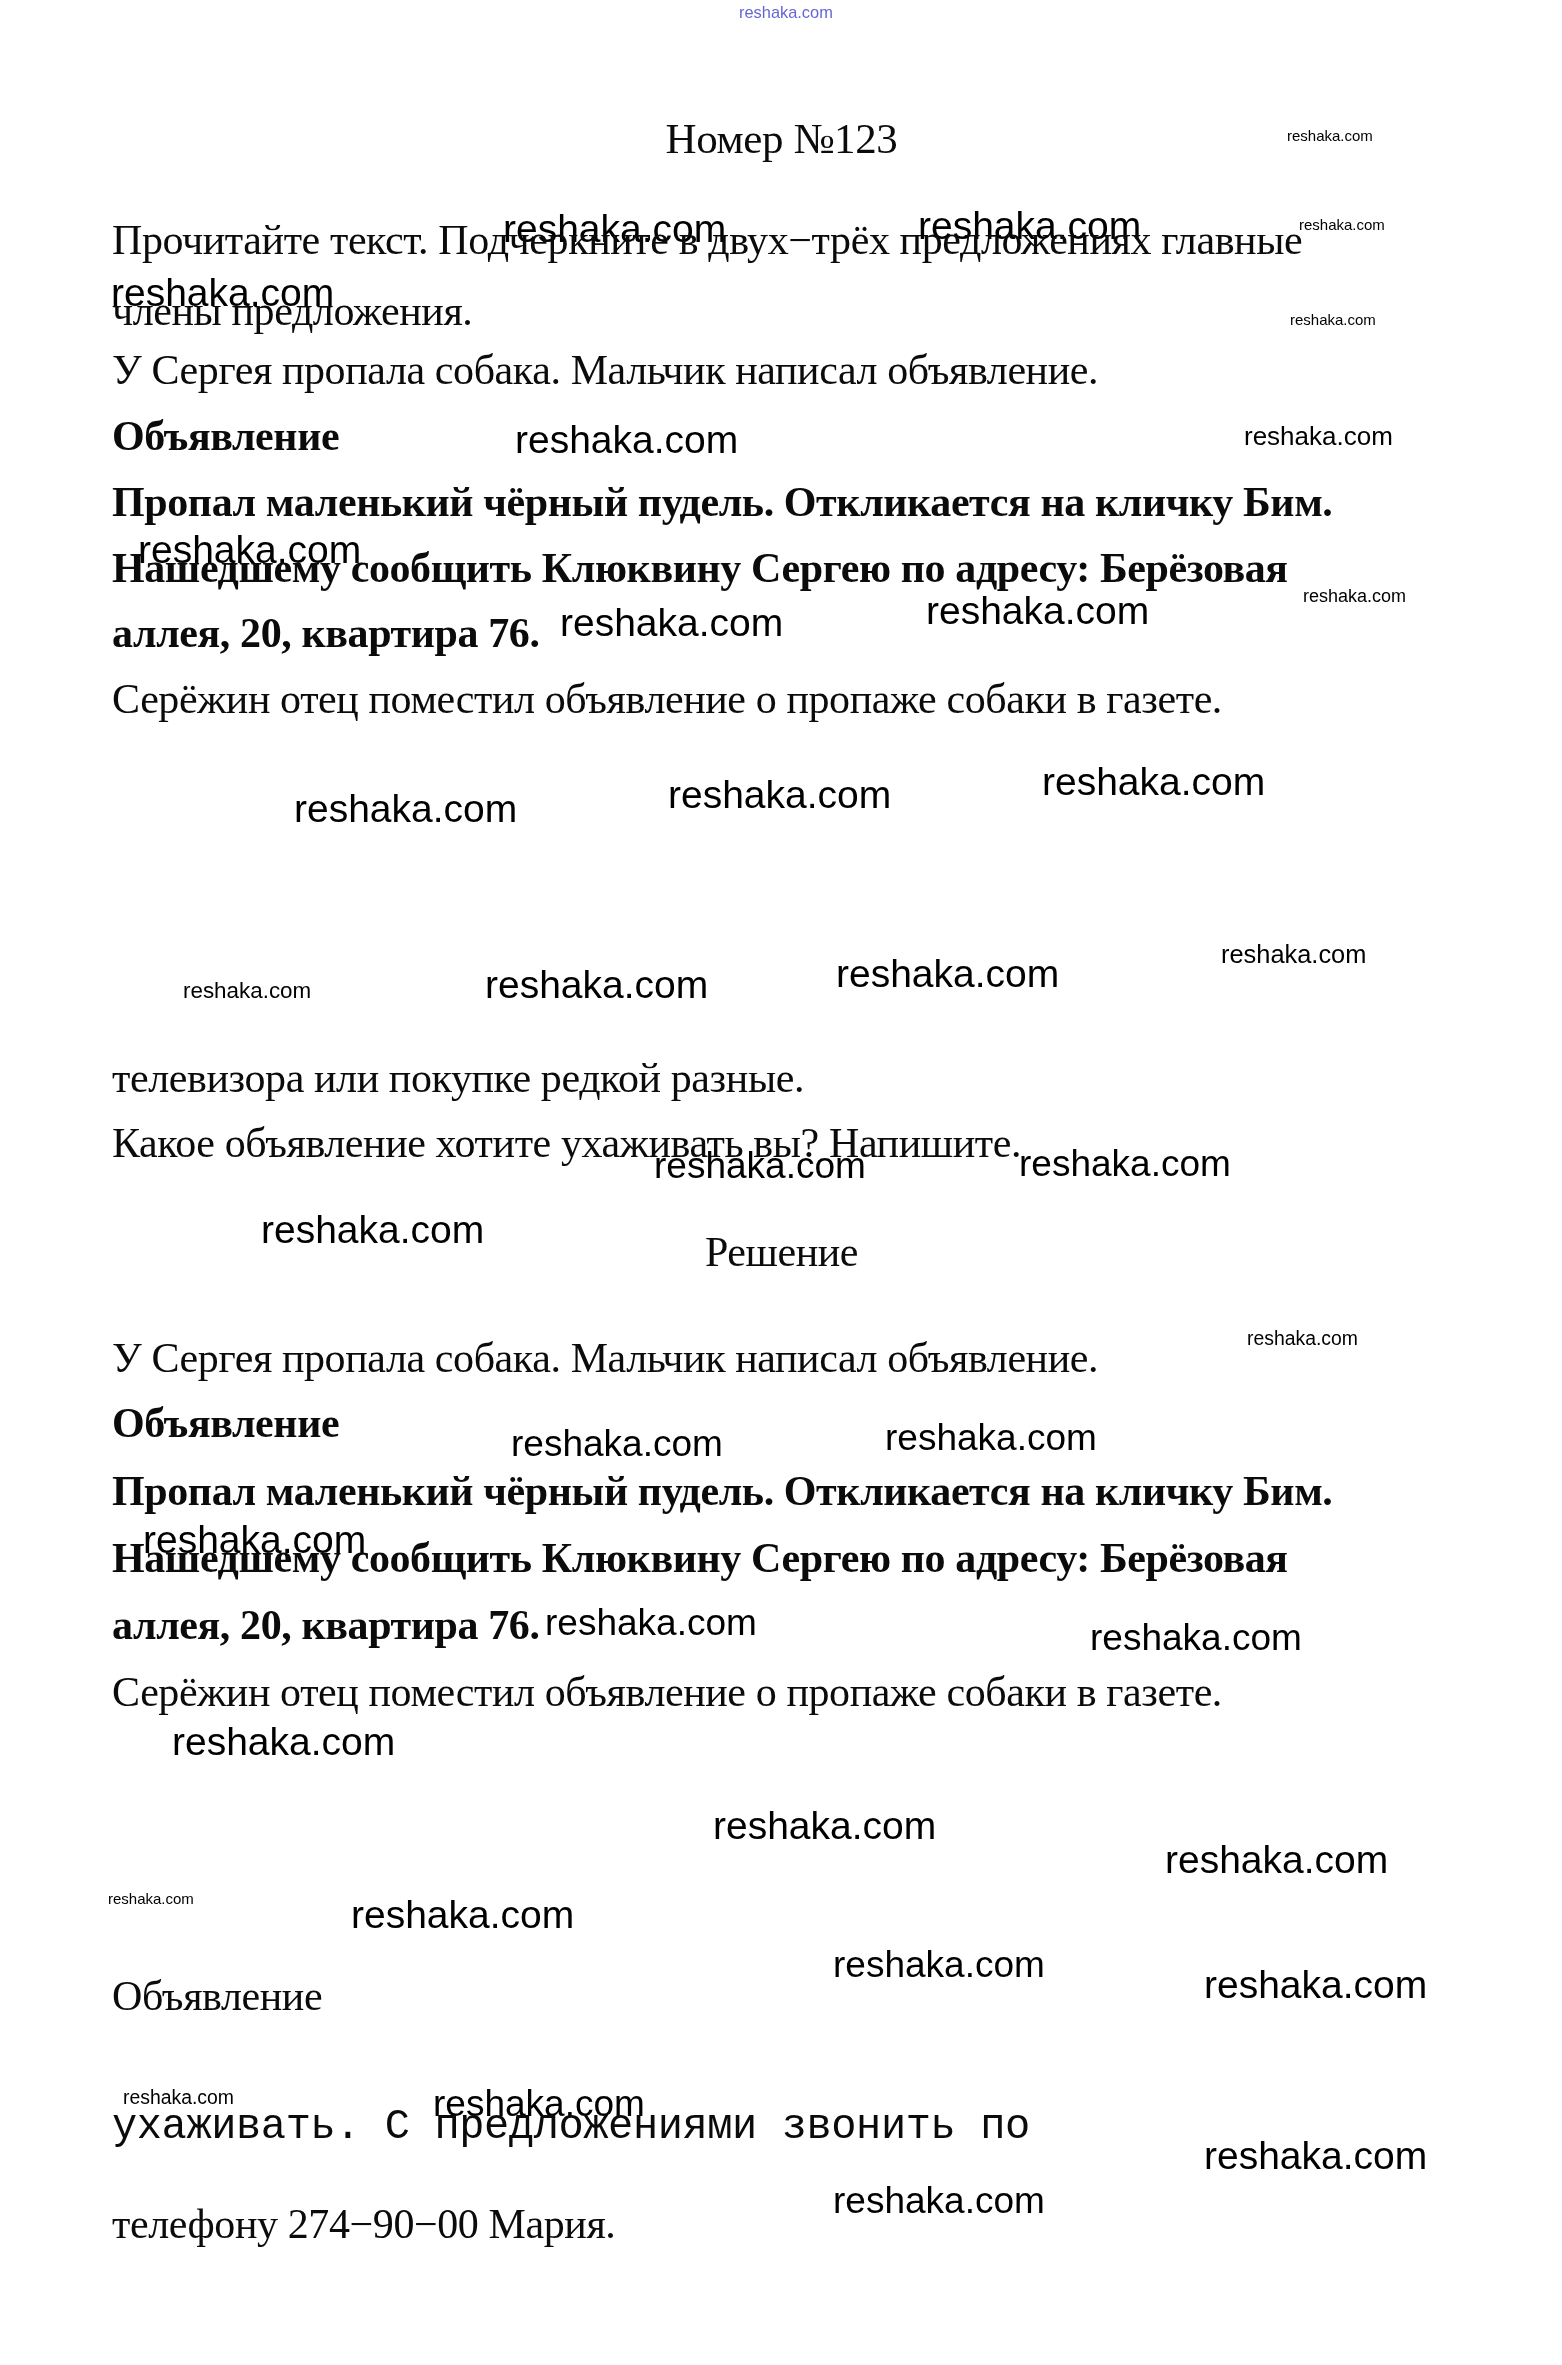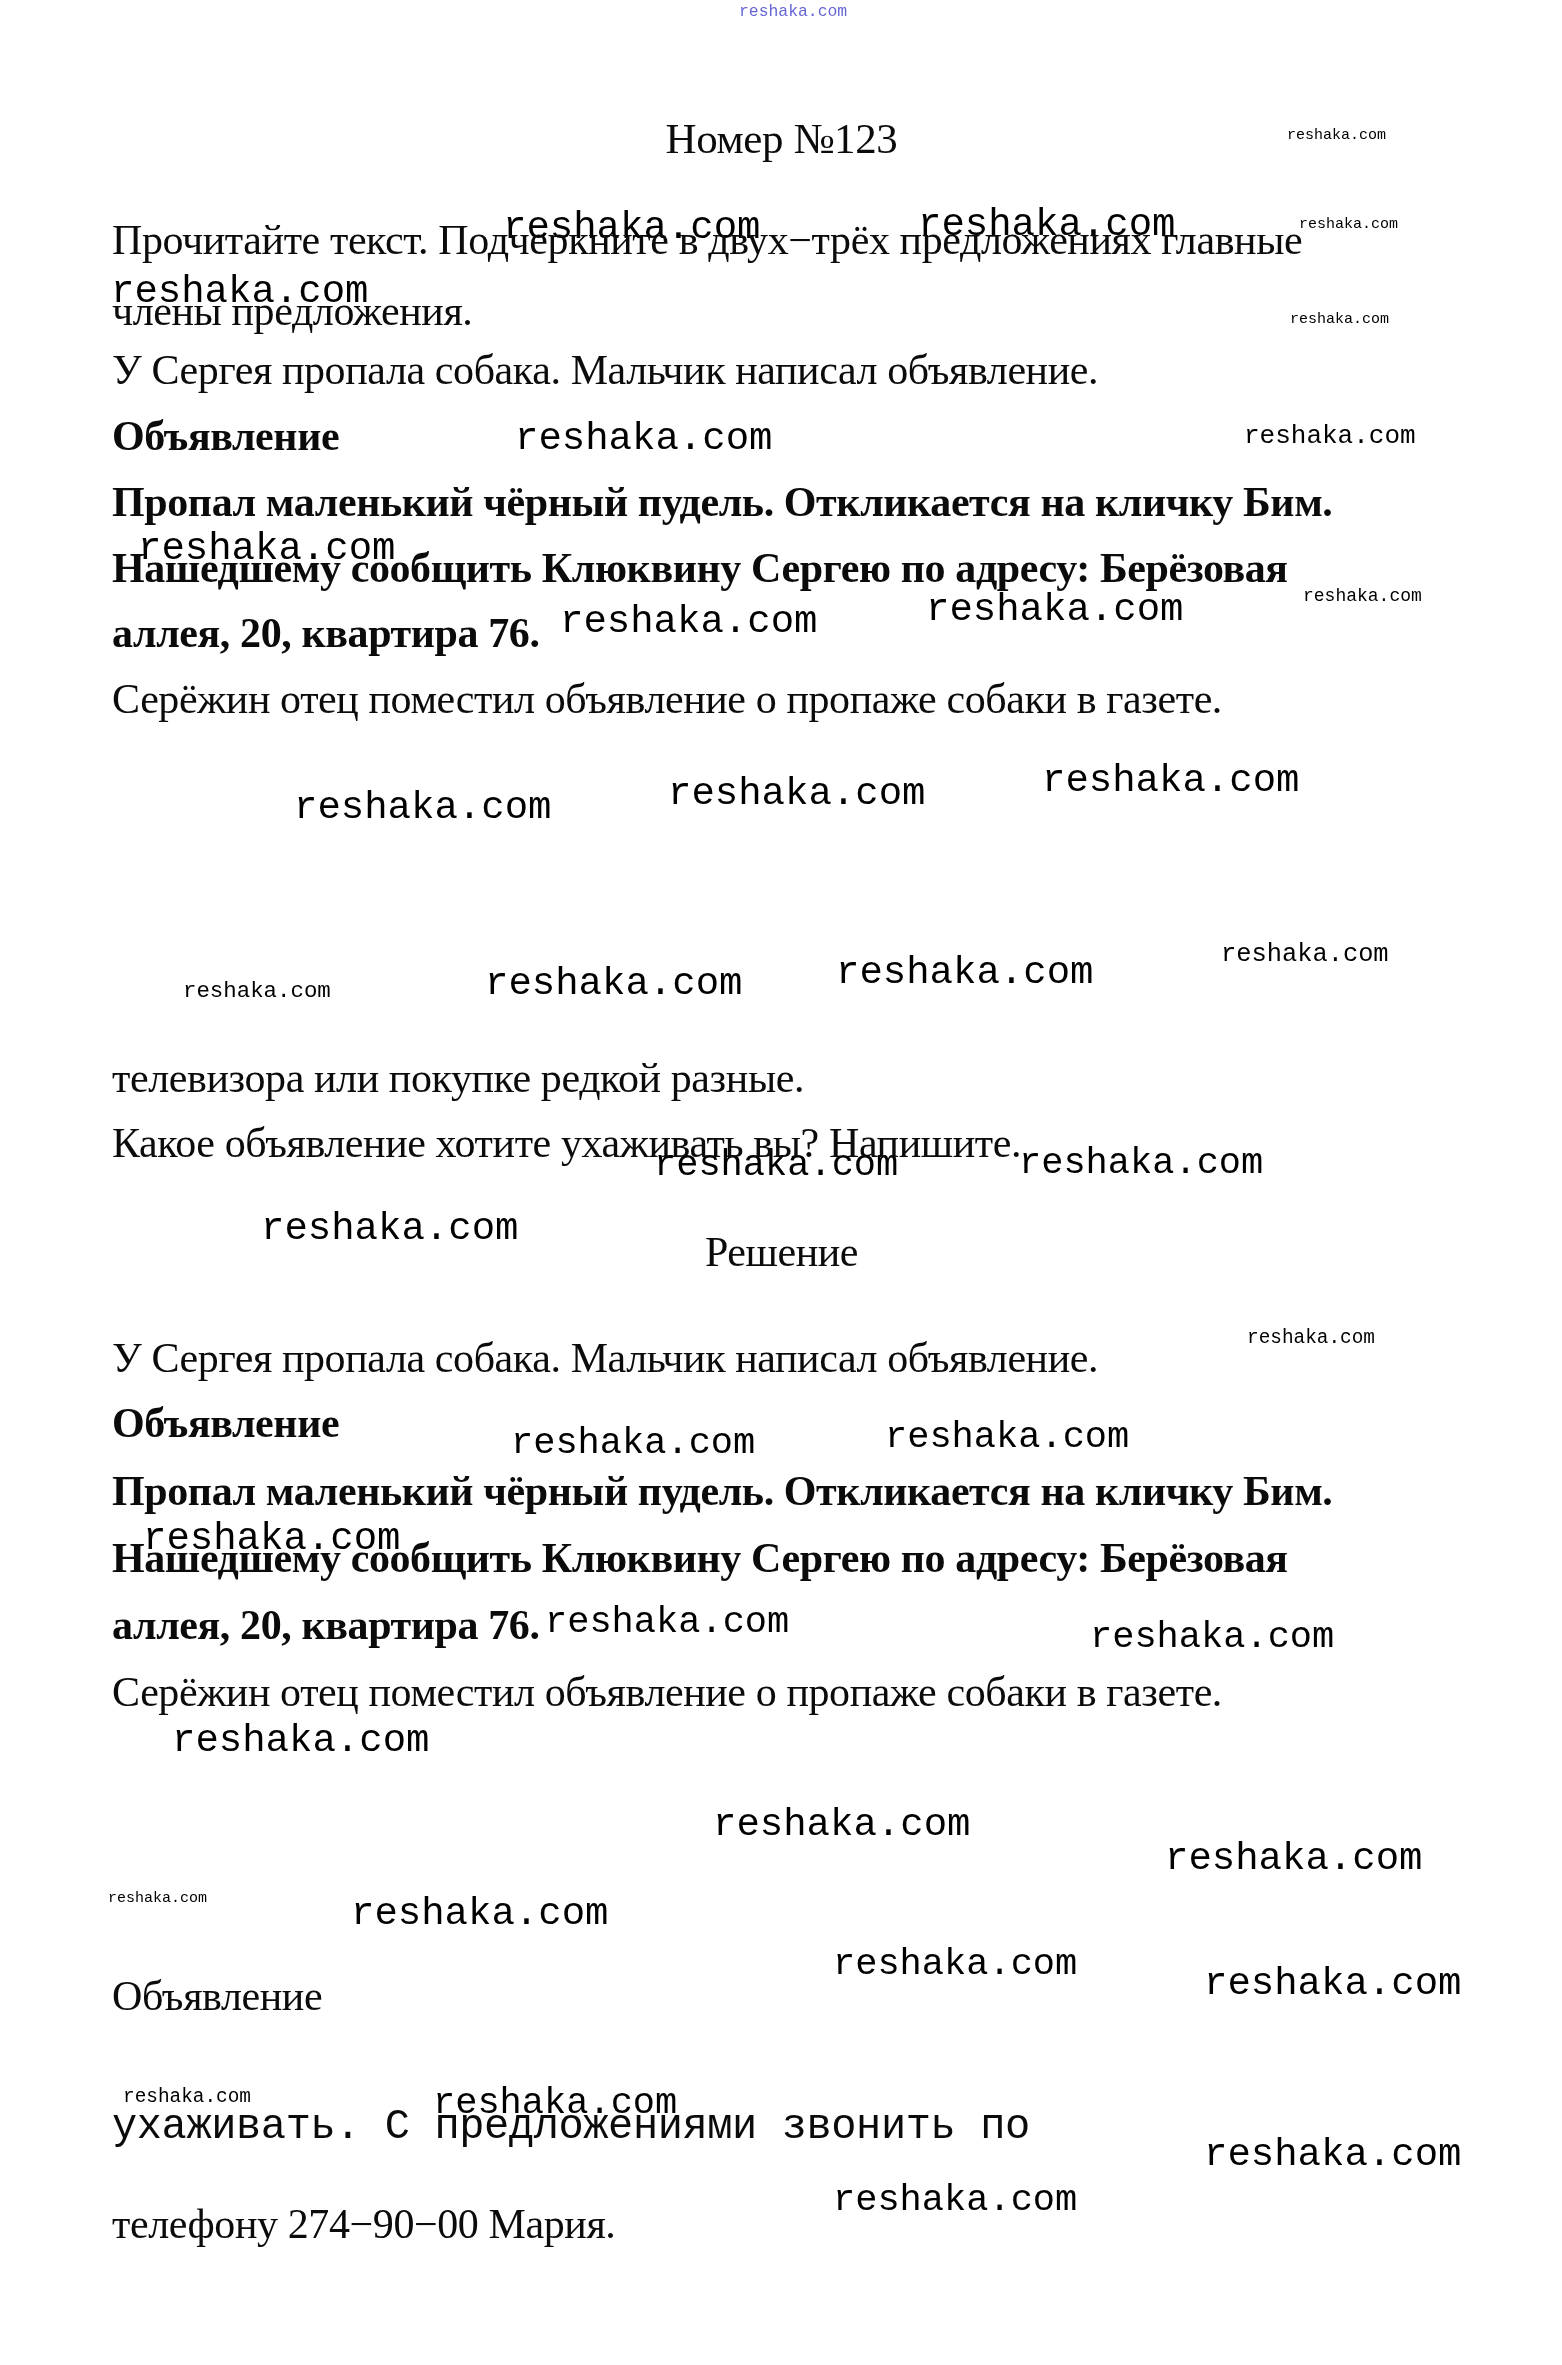--- a/index.html
+++ b/index.html
@@ -18,21 +18,21 @@
     font-size:42px;
     line-height:1;
     white-space:nowrap;
     letter-spacing:-0.4px;
   }
   .bold { font-weight:bold; }
   .center { left:0; width:100%; text-align:center; }
   .title { font-size:43px; }
   .wm {
     position:absolute;
-    font-family:Liberation Mono, monospace;
+    font-family:Liberation Sans, sans-serif;
     font-weight:normal;
     color:#000000;
     line-height:1;
     white-space:nowrap;
   }
   .wm-blue { color:#4a4ad0; opacity:0.85; }
 </style>
 </head>
 <body>
 

